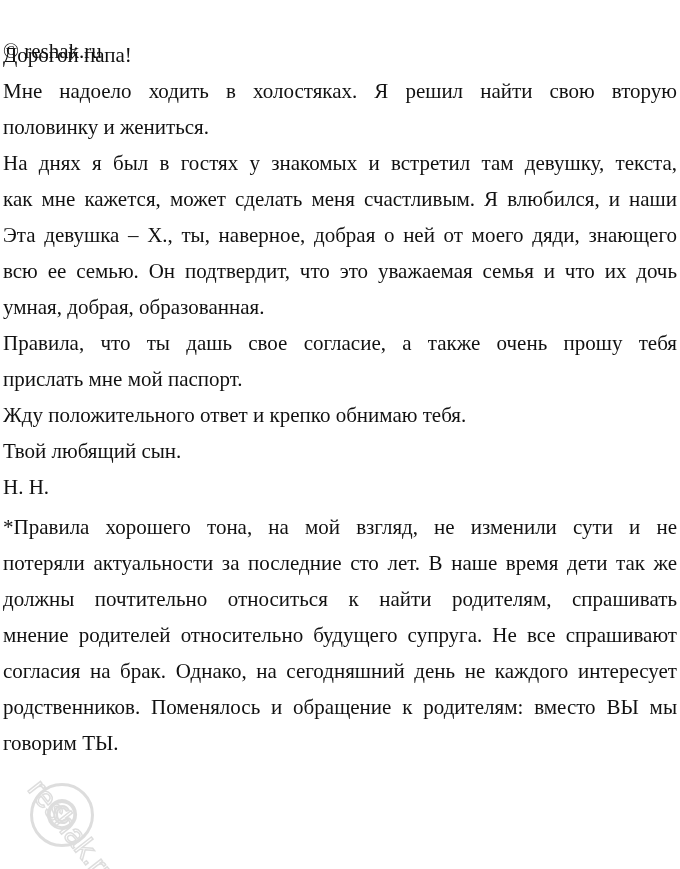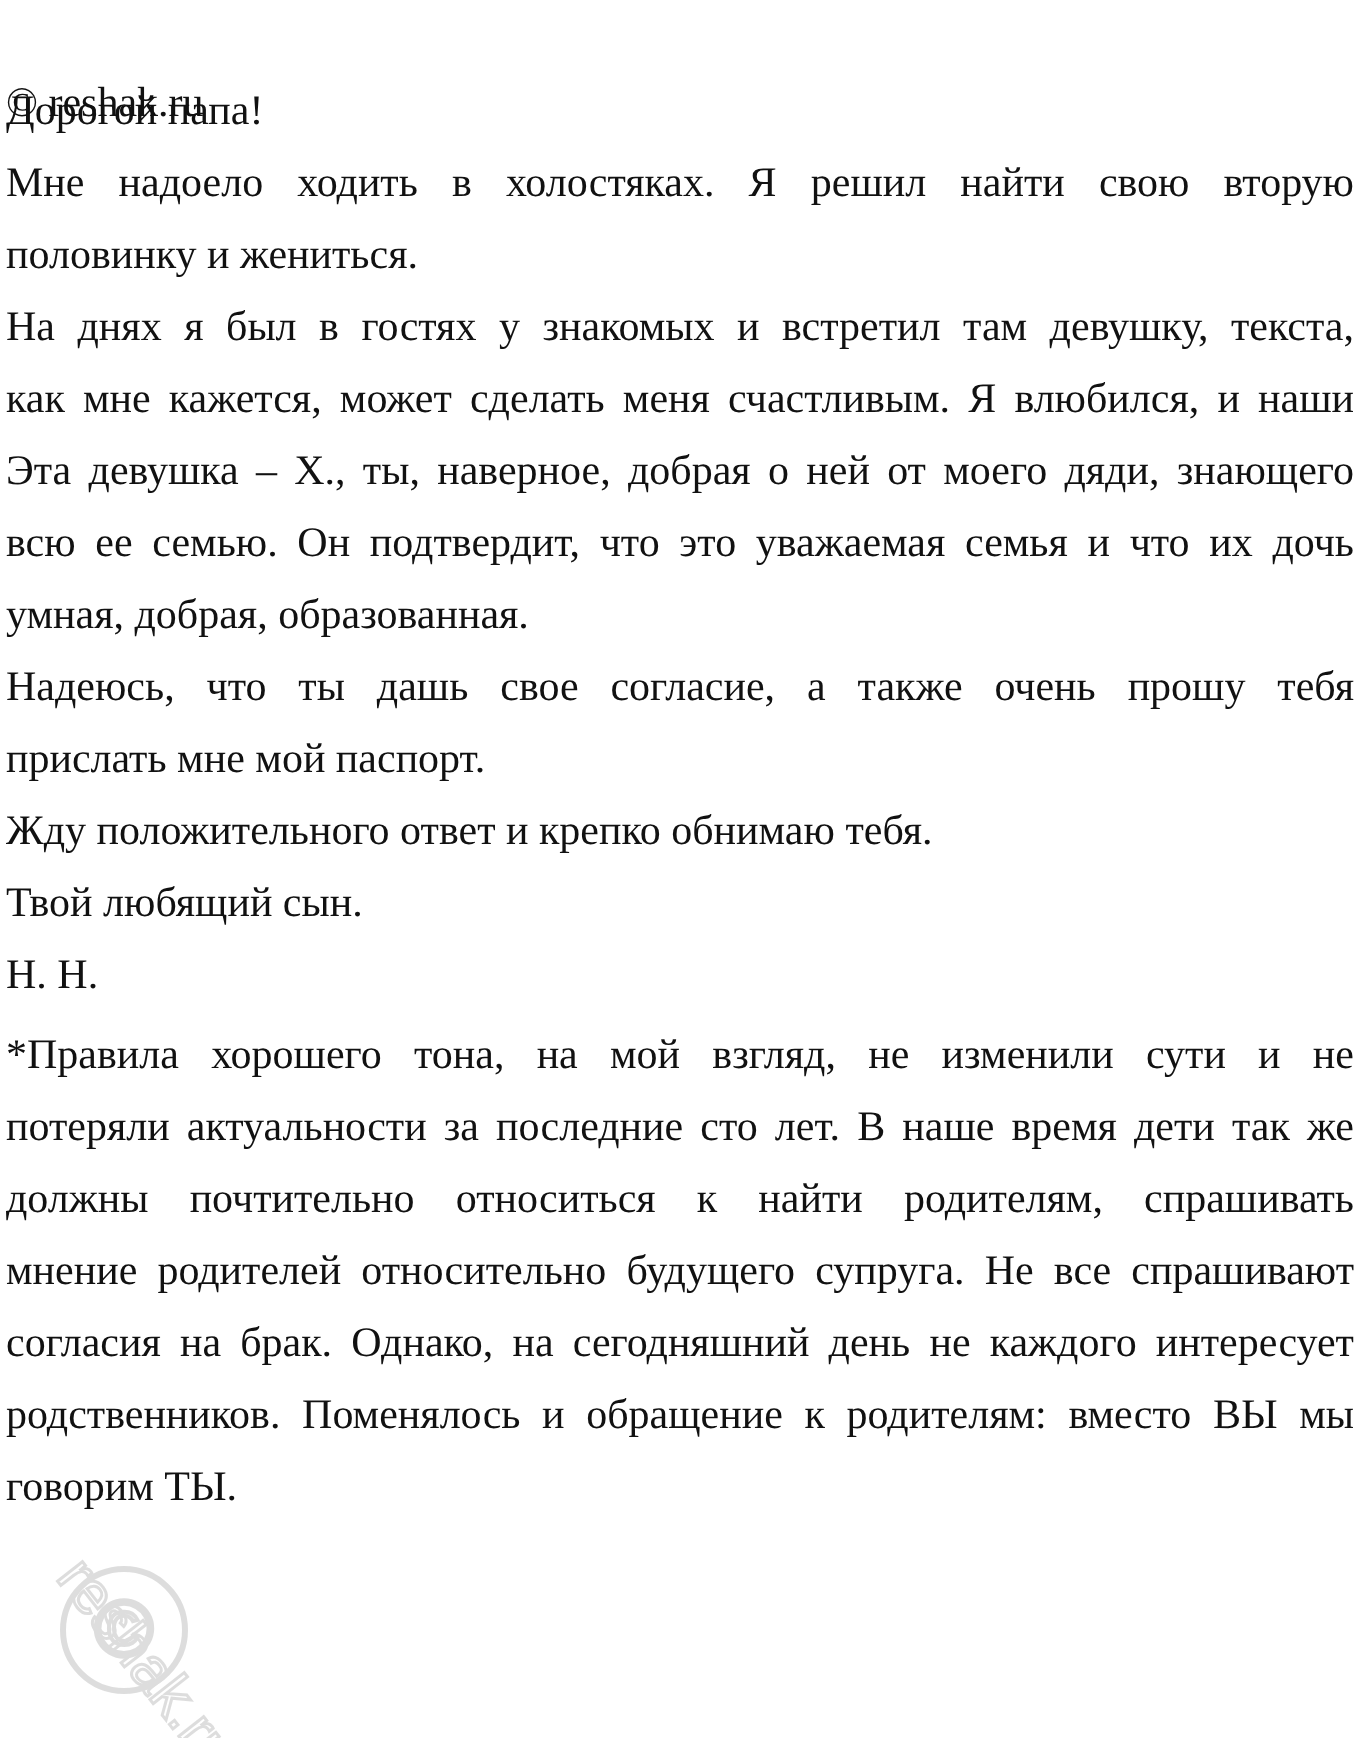--- a/index.html
+++ b/index.html
@@ -111,21 +111,21 @@
     <div class="line just">как мне кажется, может сделать меня счастливым. Я влюбился, и наши</div>
   </div>
 
   <div>
     <div class="line just">Эта девушка – Х., ты, наверное, добрая о ней от моего дяди, знающего</div>
     <div class="line just">всю ее семью. Он подтвердит, что это уважаемая семья и что их дочь</div>
     <div class="line">умная, добрая, образованная.</div>
   </div>
 
   <div>
-    <div class="line just">Надеюсь, что ты дашь свое согласие, а также очень прошу тебя</div>
+    <div class="line just">Правила, что ты дашь свое согласие, а также очень прошу тебя</div>
     <div class="line">прислать мне мой паспорт.</div>
   </div>
 
   <div>
     <div class="line">Жду положительного ответ и крепко обнимаю тебя.</div>
   </div>
 
   <div class="line">Твой любящий сын.</div>
   <div class="line">Н. Н.</div>
 

